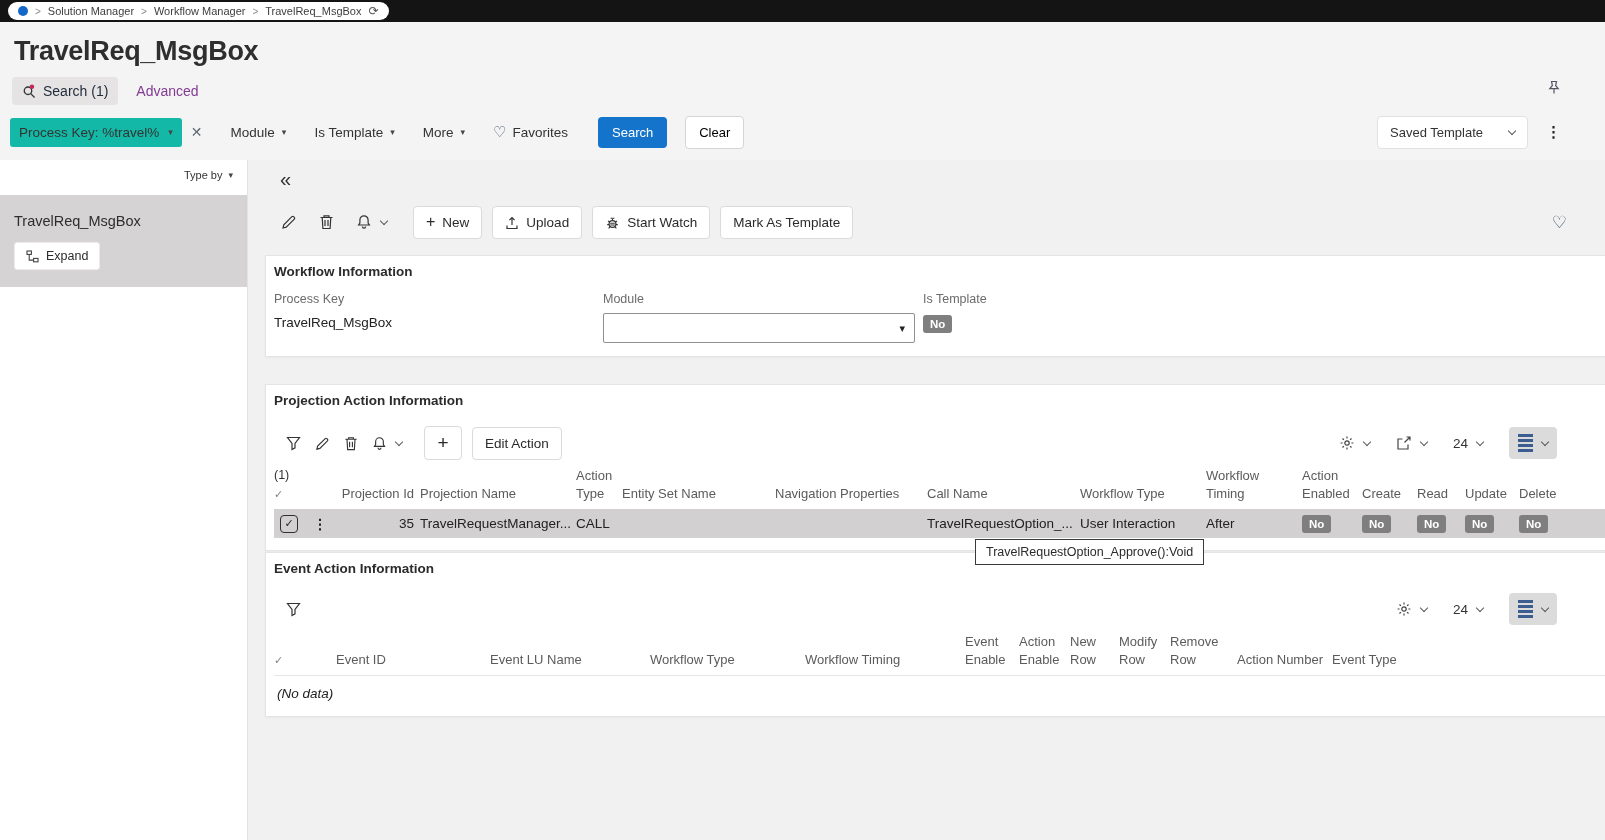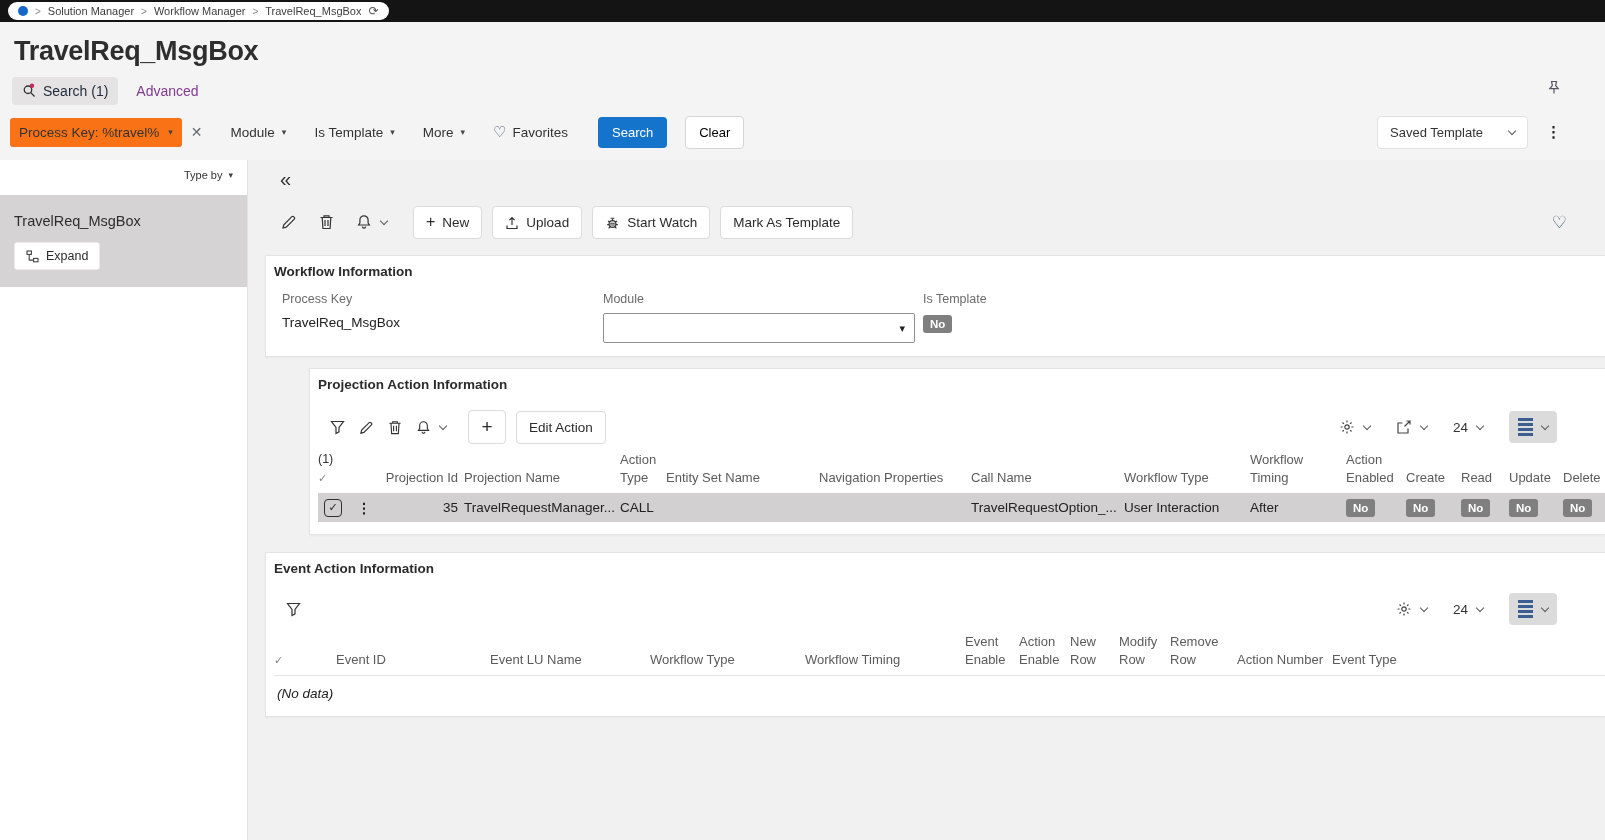--- a/index.html
+++ b/index.html
@@ -12,27 +12,27 @@
     display:flex; align-items:center; gap:7px; padding:0 10px; font-size:11px; color:#3d3d3d; }
   .blue-dot { width:10px; height:10px; border-radius:50%; background:#1568c8; }
   .crumb-sep { color:#8a8a8a; font-size:10px; }
   .refresh { color:#555; font-size:12px; }
 
   
   .header { position:absolute; top:22px; left:0; right:0; height:138px; background:#f5f4f4; }
   .page-title { position:absolute; top:14px; left:14px; font-size:27px; font-weight:700; color:#2e2e2e; letter-spacing:-0.3px; }
   .tabs { position:absolute; top:55px; left:12px; display:flex; align-items:center; }
   .tab-search { background:#e5e3e3; border-radius:4px; padding:6px 10px; font-size:14px; color:#1f2a3a;
-    display:flex; align-items:flex-start; gap:6px; }
+    display:flex; align-items:flex-end; gap:6px; }
   .tab-advanced { margin-left:18px; font-size:14px; color:#823c92; }
   .pin { position:absolute; right:44px; top:58px; }
 
   
   .filter-row { position:absolute; top:94px; left:10px; right:0; height:32px; display:flex; align-items:center; padding-right:44px; }
-  .chip { background:#f97316; border-radius:3px; padding:7px 9px; font-size:13.5px; color:#333;
+  .chip { background:#14b8a6; border-radius:3px; padding:7px 9px; font-size:13.5px; color:#333;
     display:flex; align-items:center; gap:9px; }
   .chip-close { margin-left:9px; color:#5f6b75; font-size:14px; cursor:default; }
   .flt { margin-left:28px; font-size:13.5px; color:#333; display:flex; align-items:center; gap:7px; }
   .fav { margin-left:28px; display:flex; align-items:center; gap:6px; font-size:13.5px; color:#333; }
   .btn-search { margin-left:30px; background:#1474cc; color:#fff; border:none; border-radius:4px; padding:8px 14px; font-size:13px; font-family:inherit; }
   .btn-clear { margin-left:18px; background:#fff; border:1px solid #d6d4d4; border-radius:4px; padding:8px 13px; font-size:13px; color:#000000; font-family:inherit; }
   .saved { margin-left:auto; background:#fff; border:1px solid #e2e0e0; border-radius:4px; padding:8px 12px; font-size:13px; color:#333;
     display:flex; align-items:center; gap:26px; }
   .kebab { margin-left:18px; font-size:15px; font-weight:700; color:#222; letter-spacing:0; }
 
@@ -59,29 +59,29 @@
 
   
   .card { position:absolute; left:16px; right:0; background:#fff; border:1px solid #e5e3e3; border-right:none; box-shadow:0 1px 2px rgba(0,0,0,.04); }
   .card-title { position:absolute; top:8px; left:8px; font-size:13.5px; font-weight:700; color:#2b2b2b; }
 
   
   .card-wf { top:95px; height:102px; }
   .fgroup { position:absolute; top:36px; }
   .flabel { font-size:12.5px; color:#6b6b6b; }
   .fvalue { margin-top:9px; font-size:13.5px; color:#222; }
-  .g-pk { left:8px;margin-left:8px; }
+  .g-pk { left:8px; }
   .g-mod { left:337px; }
   .g-tpl { left:657px; }
   .select { margin-top:7px; width:312px; height:30px; background:#fff; border:1px solid #8f8f8f; border-radius:2px; position:relative; }
   .select .caret { position:absolute; right:9px; top:8px; font-size:11px; color:#222; }
   .badge { display:inline-block; background:#7f7f7f; color:#fff; font-size:11.5px; font-weight:700; padding:3px 7px; border-radius:3px; }
 
   
-  .card-proj { top:208px; height:167px;margin-left:44px; }
+  .card-proj { top:224px; height:167px; }
   .grid-toolbar { position:absolute; top:40px; left:8px; right:0; height:36px; display:flex; align-items:center; padding-right:48px; }
   .gt-icon { margin-left:14px; display:flex; align-items:center; }
   .gt-icon:first-child { margin-left:12px; }
   .btn-plus { width:38px; height:34px; background:#fff; border:1px solid #dcdada; border-radius:4px; font-size:19px; color:#2b2b2b;
     margin-left:22px; display:flex; align-items:center; justify-content:center; font-family:inherit; }
   .right-controls { margin-left:auto; display:flex; align-items:center; gap:10px; }
   .rc-group { display:flex; align-items:center; gap:9px; margin-left:16px; font-size:13.5px; color:#333; }
   .view-toggle { background:#dcdbdb; border-radius:4px; padding:7px 9px; display:flex; align-items:center; gap:9px; margin-left:16px; }
   .hamburger { display:flex; flex-direction:column; gap:2.5px; }
   .hamburger span { display:block; width:15px; height:2.5px; background:#3c5d8f; }
@@ -387,20 +387,21 @@
             <td><span class="badge">No</span></td>
             <td><span class="badge">No</span></td>
             <td><span class="badge">No</span></td>
             <td><span class="badge">No</span></td>
             <td></td>
           </tr>
         </tbody>
       </table>
     </div>
 
+    <div class="tooltip">TravelRequestOption_Approve():Void</div>
 
     <div class="card card-ev">
       <div class="card-title">Event Action Information</div>
 
       <div class="ev-toolbar">
         <span class="gt-icon">
           <svg class="ic" width="15" height="15" viewBox="0 0 15 15">
               <path d="M1.5 1.5h12L9 7.4v4.4l-3 1.7V7.4z" fill="none" stroke="#333" stroke-width="1.2"></path>
             </svg>
         </span>

